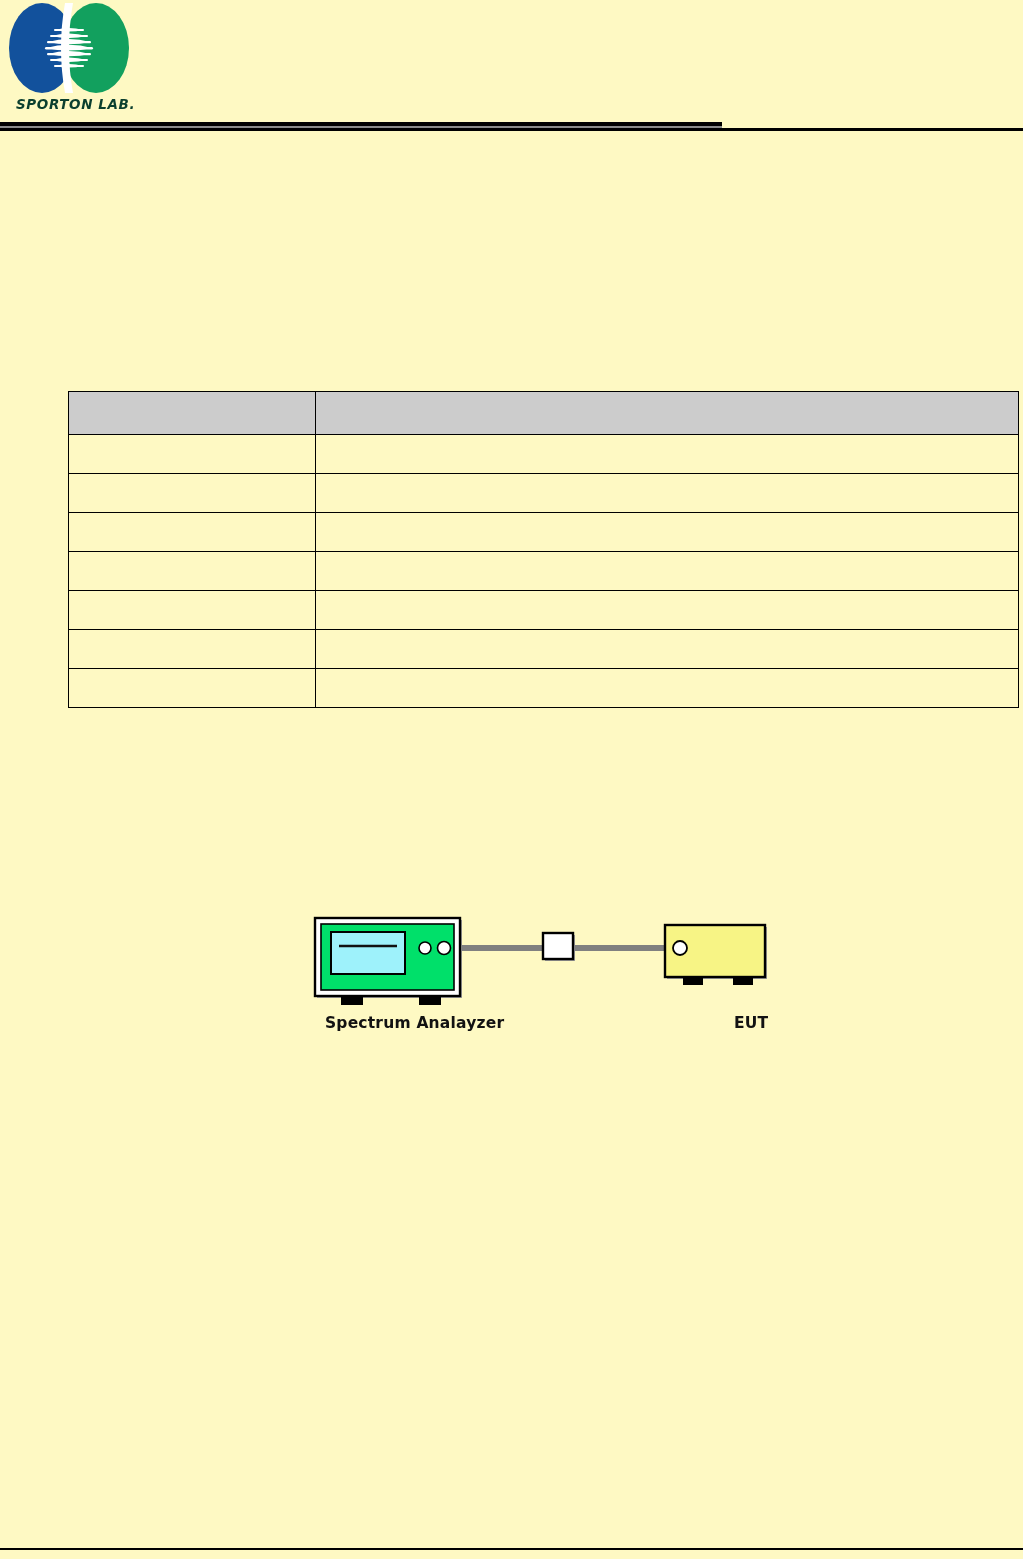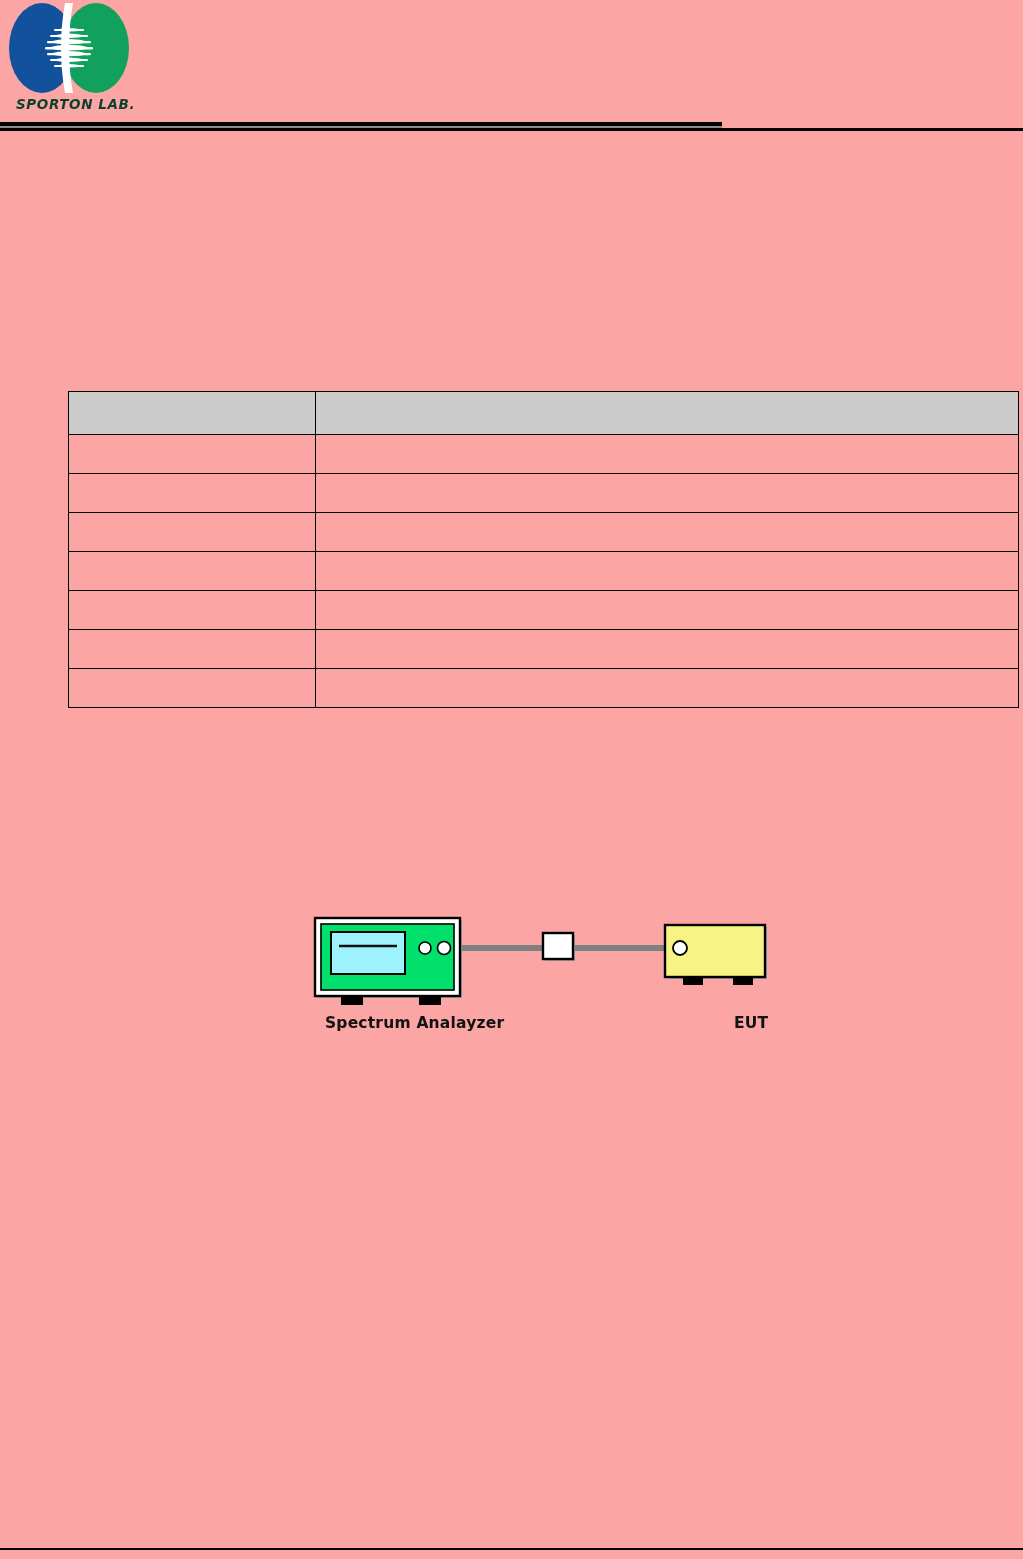--- a/index.html
+++ b/index.html
@@ -8,21 +8,21 @@
     background: #ffffff;
   }
   body {
     font-family: "Liberation Sans", sans-serif;
     color: #000000;
   }
   #page {
     position: relative;
     width: 1023px;
     height: 1559px;
-    background: #fca5a5;
+    background: #fef9c3;
     overflow: hidden;
   }
 
   
   #header-logo {
     position: absolute;
     left: 8px;
     top: 2px;
     width: 130px;
     height: 118px;

